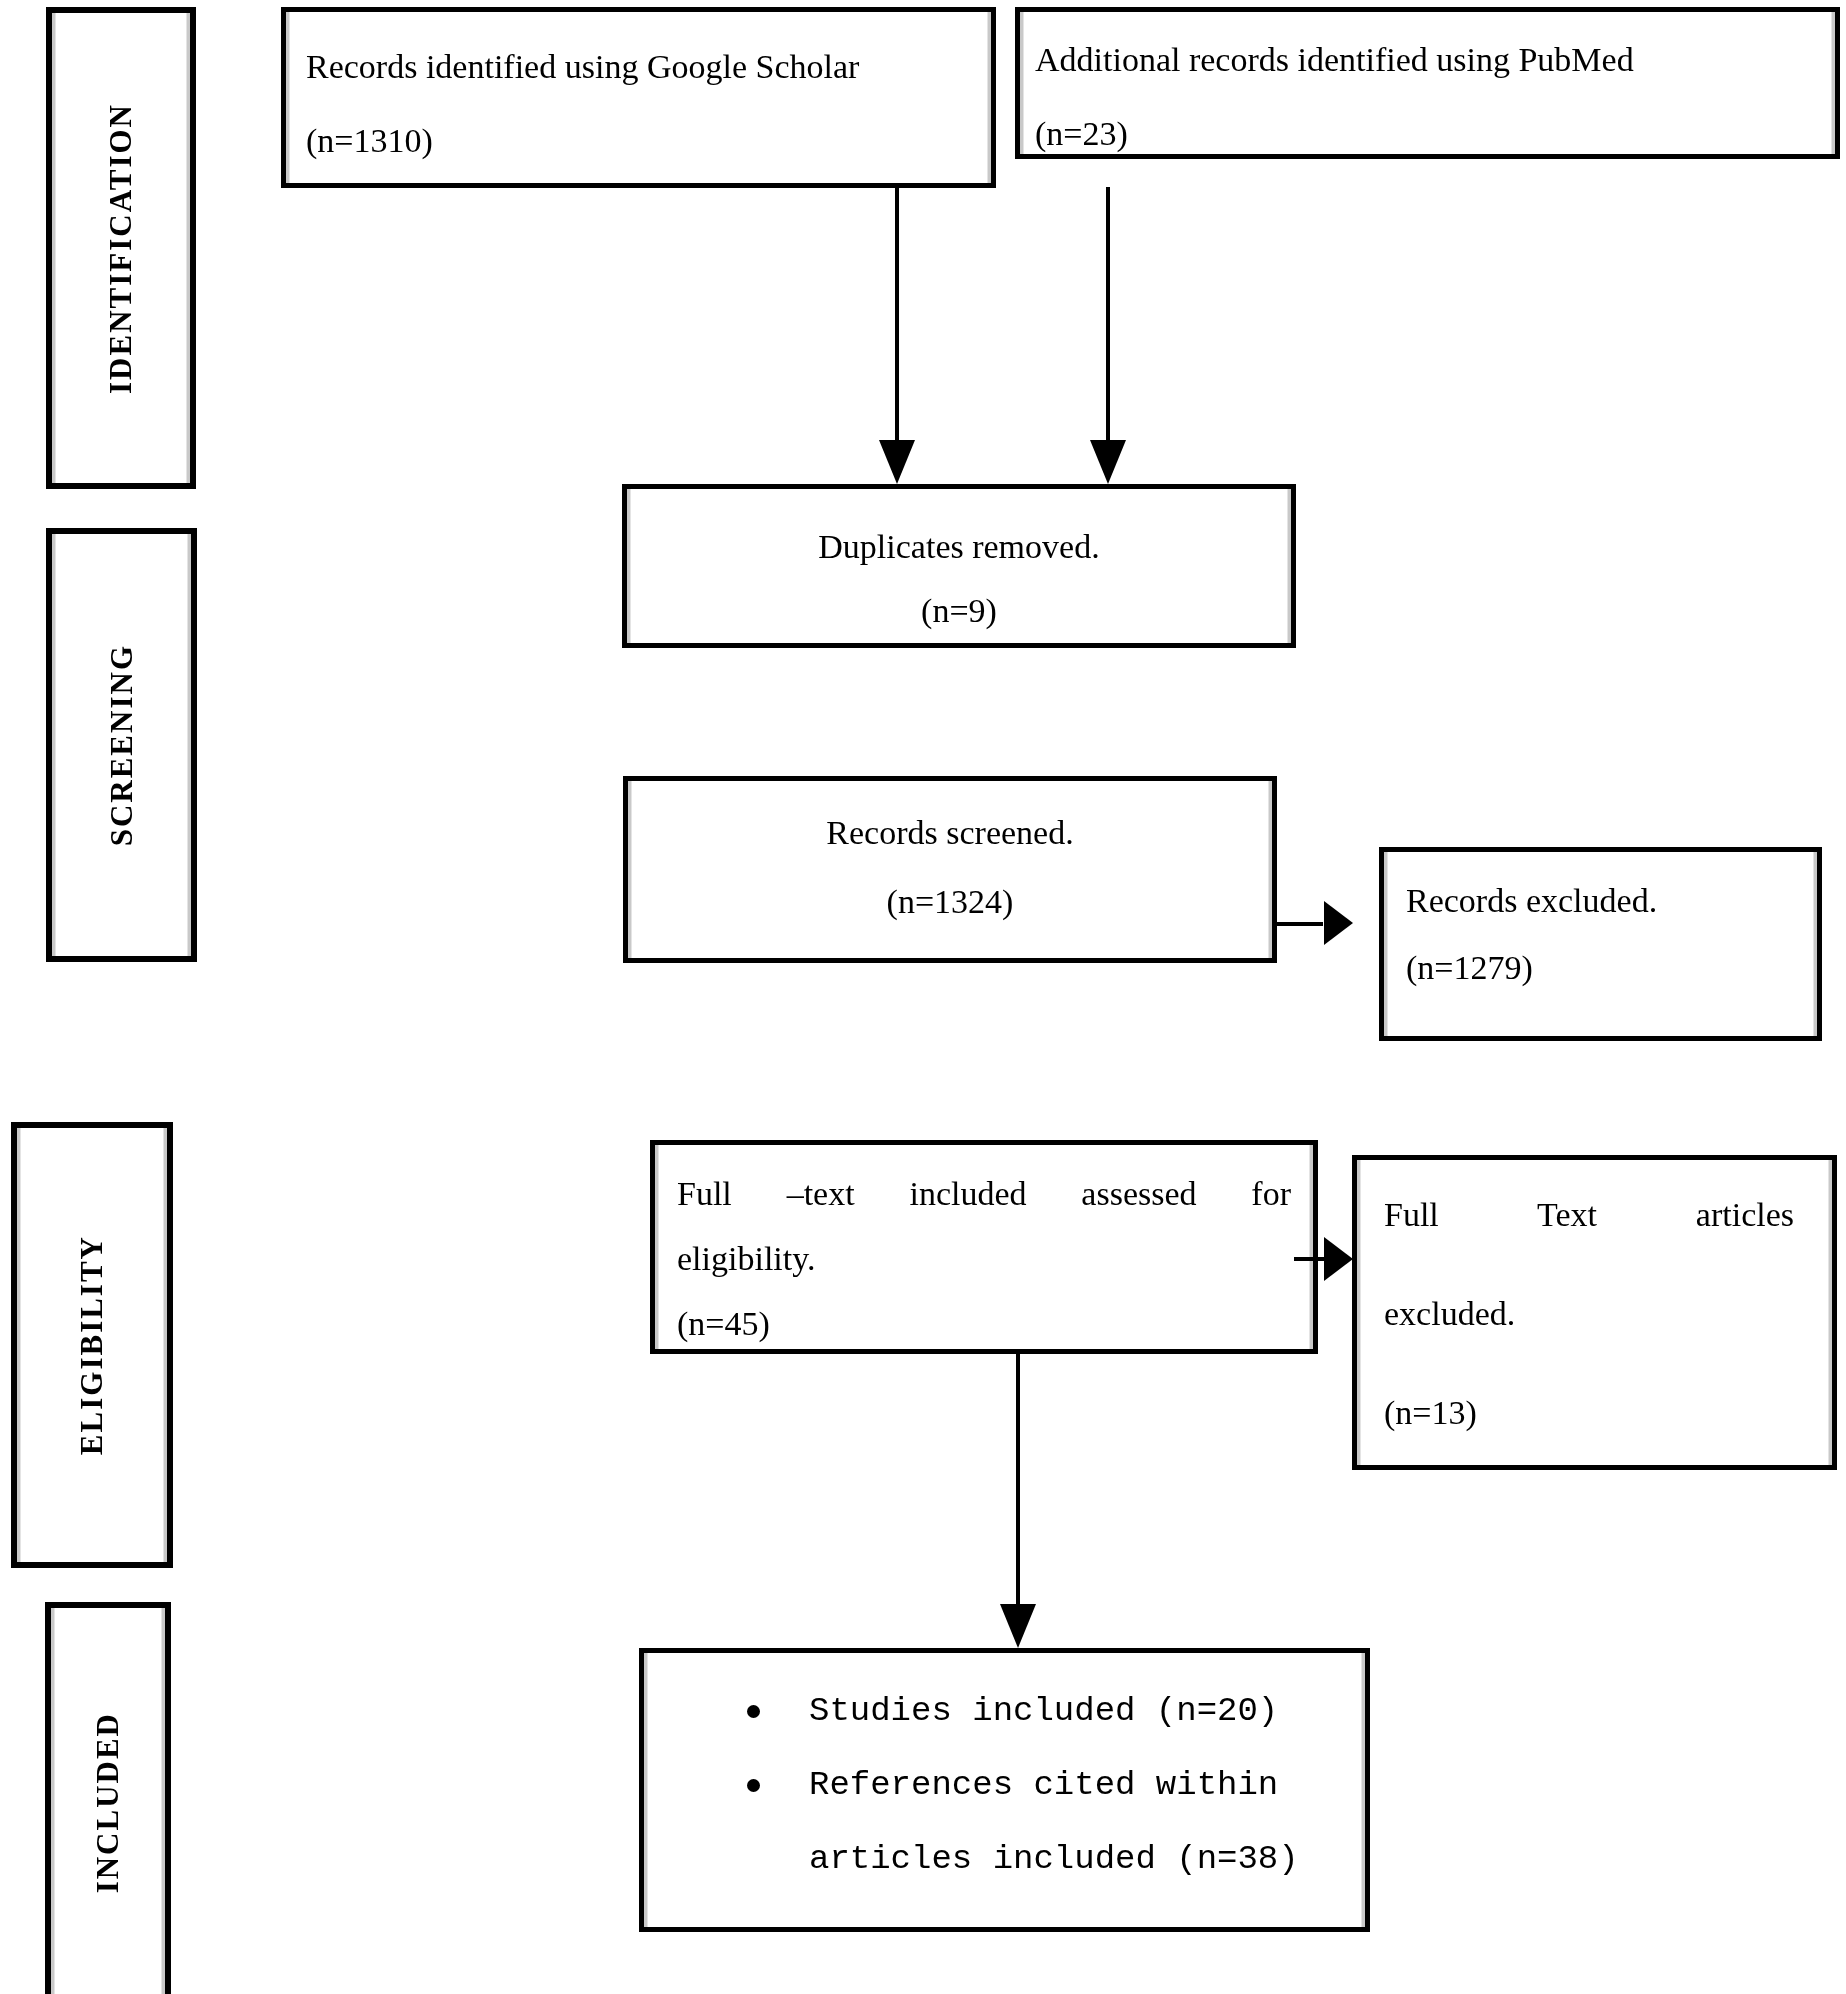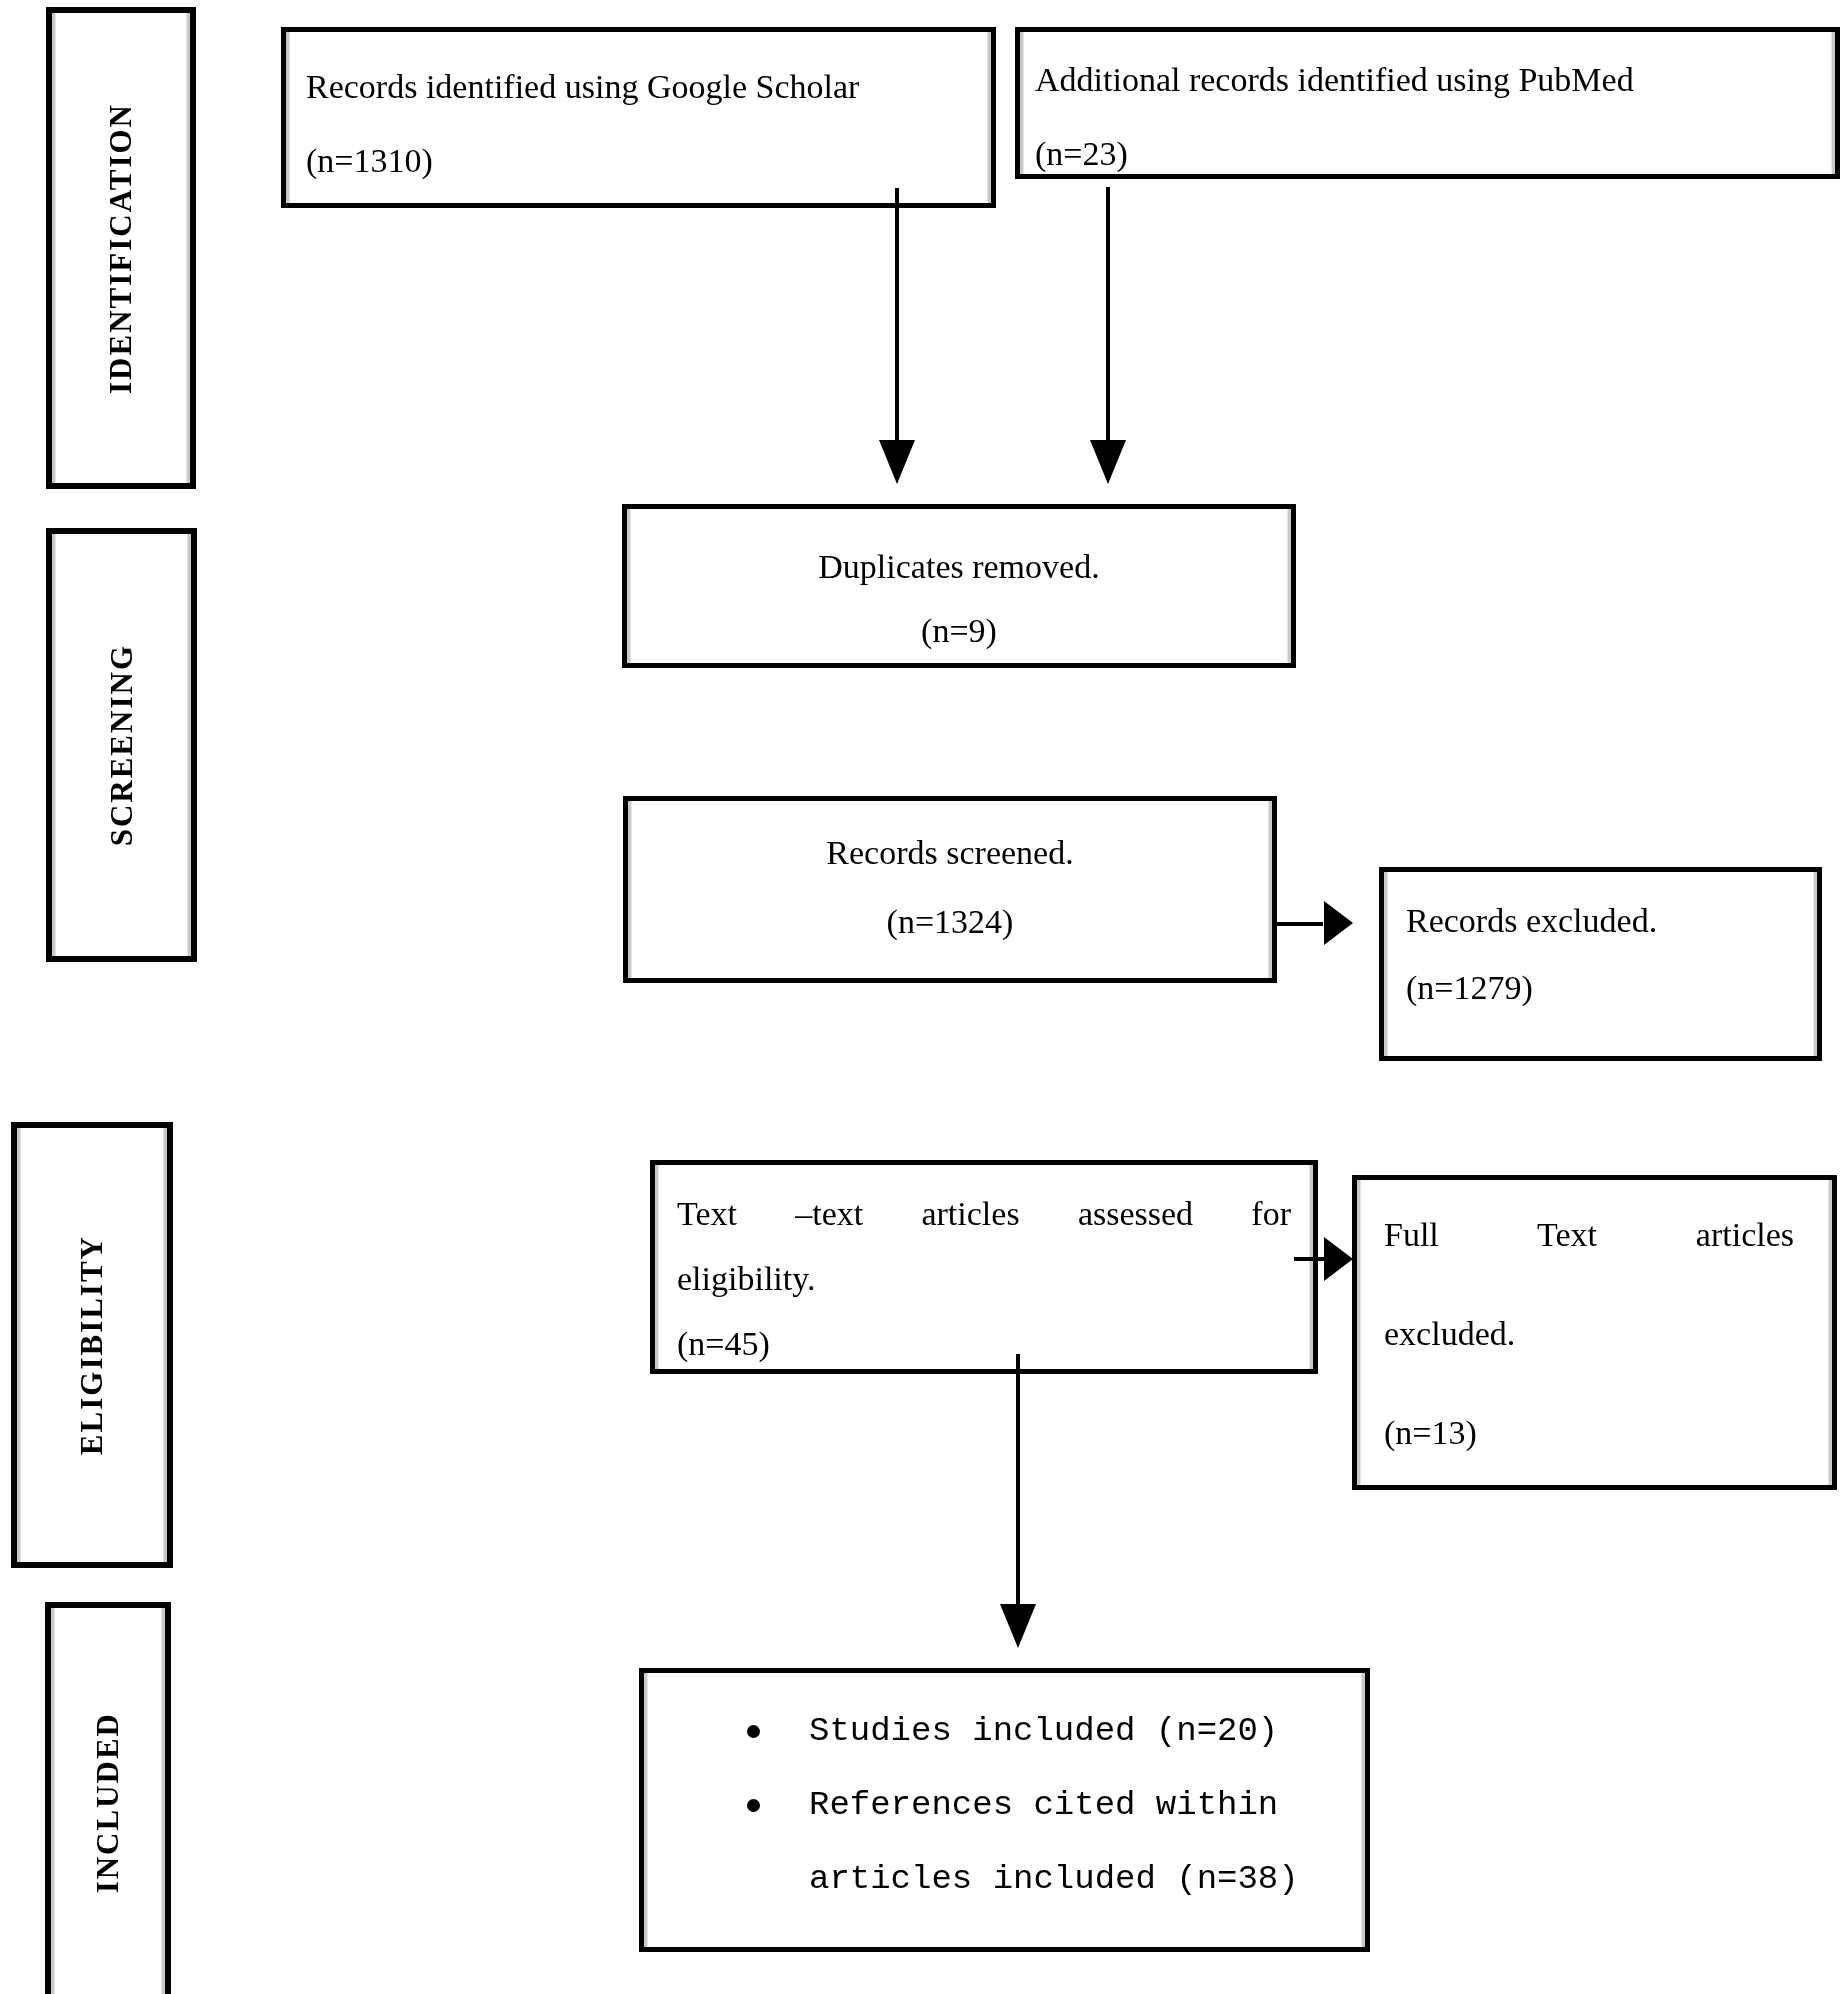--- a/index.html
+++ b/index.html
@@ -33,21 +33,20 @@
   #stage-included{left:45px;top:1602px;width:114px;height:389px;}
 
   
   .box{
     position:absolute;
     border:5px solid #000;
     background:#fff;
     box-shadow:inset 3.5px 0 0 #c9c9c9, inset -3.5px 0 0 #c9c9c9;
     box-sizing:border-box;
     font-size:34px;
-    margin-top:20px;
   }
   .line{white-space:nowrap;}
   .center{text-align:center;}
   .just{text-align:justify;text-align-last:justify;white-space:normal;}
 
   #box-google{left:281px;top:7.4px;width:715px;height:181px;padding:17.3px 15px 0 20px;}
   #box-google .line{height:74px;line-height:74px;}
 
   #box-pubmed{left:1015px;top:7.4px;width:825px;height:152px;padding:11px 15px 0 15px;}
   #box-pubmed .line{height:74px;line-height:74px;}
@@ -124,21 +123,21 @@
   <div class="box" id="box-screened">
     <div class="line center">Records screened.</div>
     <div class="line center">(n=1324)</div>
   </div>
   <div class="box" id="box-records-excluded">
     <div class="line">Records excluded.</div>
     <div class="line">(n=1279)</div>
   </div>
 
   <div class="box" id="box-assessed">
-    <div class="line just">Text –text articles assessed for</div>
+    <div class="line just">Full –text included assessed for</div>
     <div class="line">eligibility.</div>
     <div class="line">(n=45)</div>
   </div>
   <div class="box" id="box-fulltext-excluded">
     <div class="line just">Full Text articles</div>
     <div class="line">excluded.</div>
     <div class="line">(n=13)</div>
   </div>
 
   <div class="box" id="box-included">

